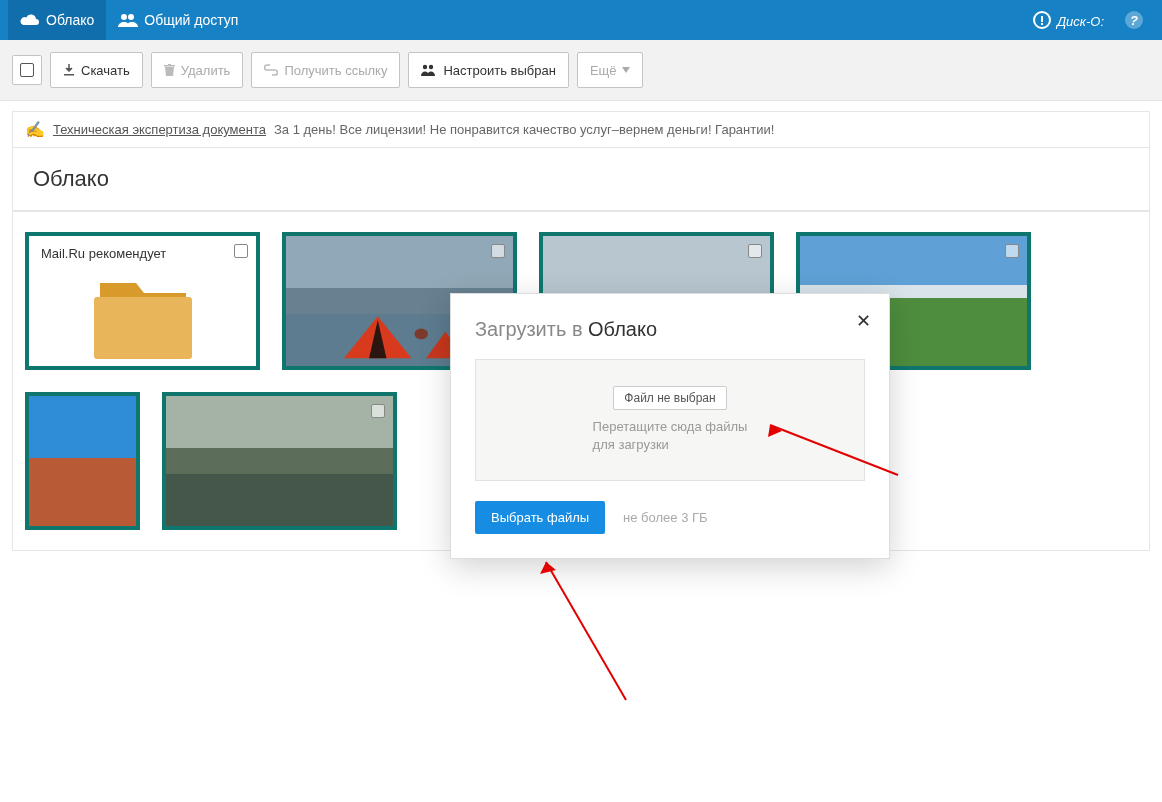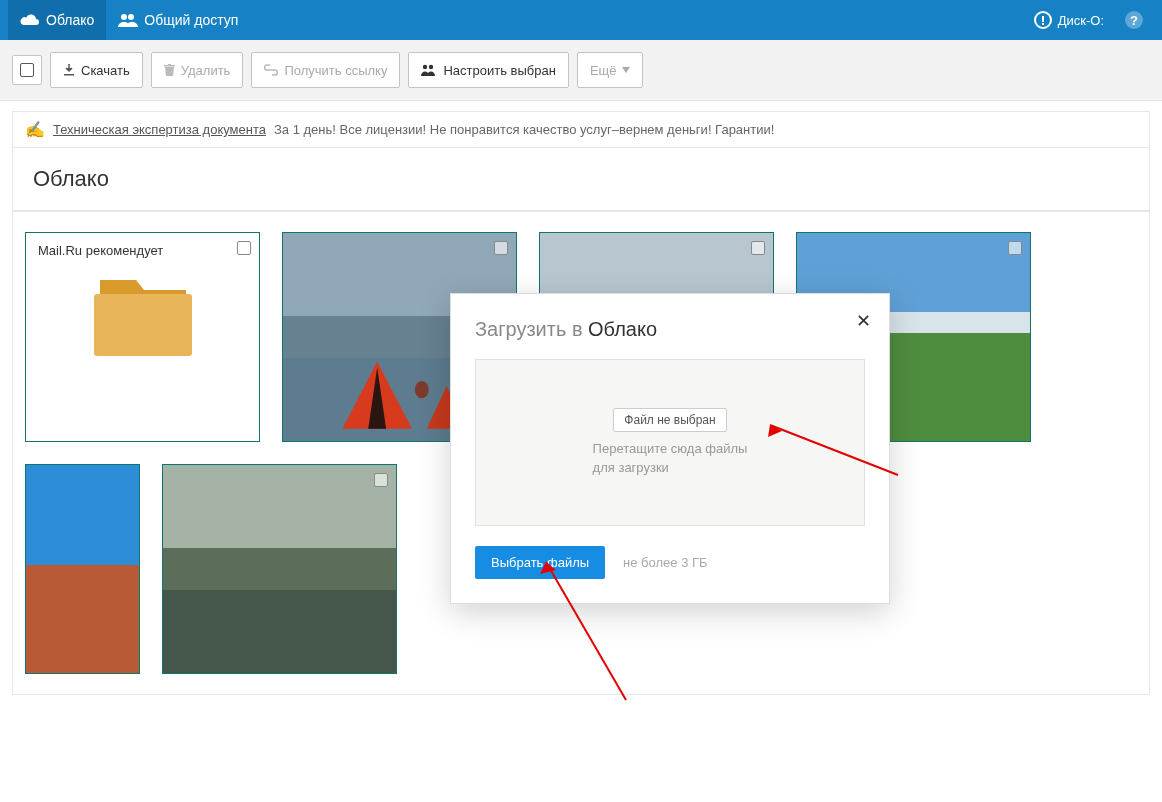--- a/index.html
+++ b/index.html
@@ -26,21 +26,21 @@
     height: 100%;
     display: flex;
     align-items: center;
     gap: 6px;
     padding: 0 12px;
     font-size: 14px;
     cursor: pointer;
   }
   .topnav .nav-item.active { background: #0f6eab; }
   .topnav .spacer { flex: 1; }
-  .topnav .right-item { display: flex; align-items: center; gap: 6px; padding: 0 10px; cursor: pointer; }
+  .topnav .right-item { display: flex; align-items: flex-end; gap: 6px; padding: 0 10px; cursor: pointer; font-style: italic; }
 
   
   .toolbar {
     display: flex;
     align-items: center;
     gap: 8px;
     padding: 12px;
     background: #f2f2f2;
     border-bottom: 1px solid #e6e6e6;
   }
@@ -98,23 +98,23 @@
     border-top:1px solid #e6e6e6;
     margin: 0 12px;
   }
   .grid {
     display:flex;
     flex-wrap:wrap;
     gap: 22px;
   }
   .tile {
     width: 235px;
-    height: 210px;
+    height: 138px;
     position: relative;
-    border:1px solid #0f766e;
+    border:4px solid #0f766e;
     background:#fff;
   }
   .tile.folder { padding:10px 12px; }
   .tile .chk { position:absolute;top:8px;right:8px;width:14px;height:14px;border:1.5px solid #888;border-radius:2px;background:rgba(255,255,255,0.6);}
   .folder-label { font-size:13px;color:#333;}
   .folder-icon { margin-top:12px;width:110px;height:90px;margin-left:auto;margin-right:auto;position:relative;}
 
   .thumb {
     width:100%;height:100%;display:block;
   }
@@ -145,21 +145,21 @@
     border:1px solid #ddd;
     box-shadow:0 8px 30px rgba(0,0,0,.18);
     padding:24px;
   }
   .modal-title { font-size:20px;color:#888;margin-bottom:18px;}
   .modal-title b { color:#333;font-weight:normal;}
   .modal-close { position:absolute;top:16px;right:18px;font-size:18px;color:#333;cursor:pointer;}
   .dropzone {
     border:1px solid #e2e2e2;
     background: #f6f6f4;
-    height:167px;
+    height:122px;
     display:flex;flex-direction:column;align-items:center;justify-content:center;
     gap:8px;
   }
   .file-chip { background:#fff;border:1px solid #ccc;border-radius:2px;padding:4px 10px;font-size:12px;color:#555;}
   .drop-text { color:#999;text-align:left;line-height:1.4;}
   .modal-footer { display:flex;align-items:center;gap:18px;margin-top:20px;}
   .btn-primary {
     background:#168de2;color:#fff;border:none;border-radius:2px;
     padding:9px 16px;font-size:13px;cursor:pointer;
   }

